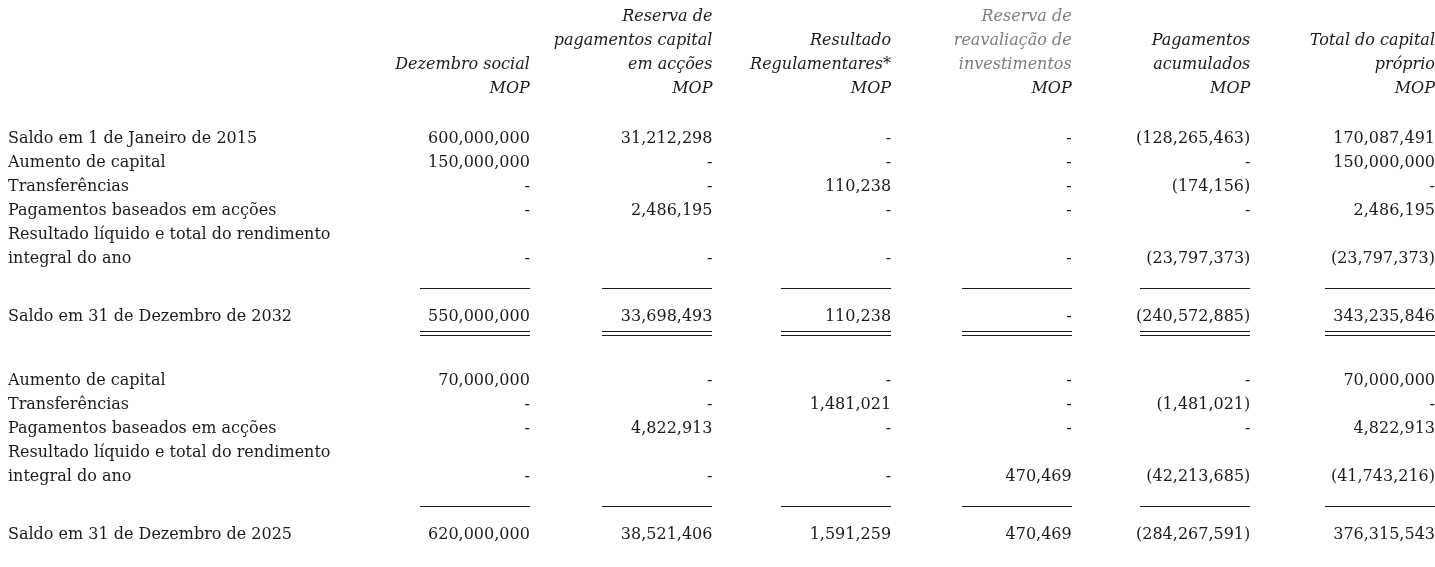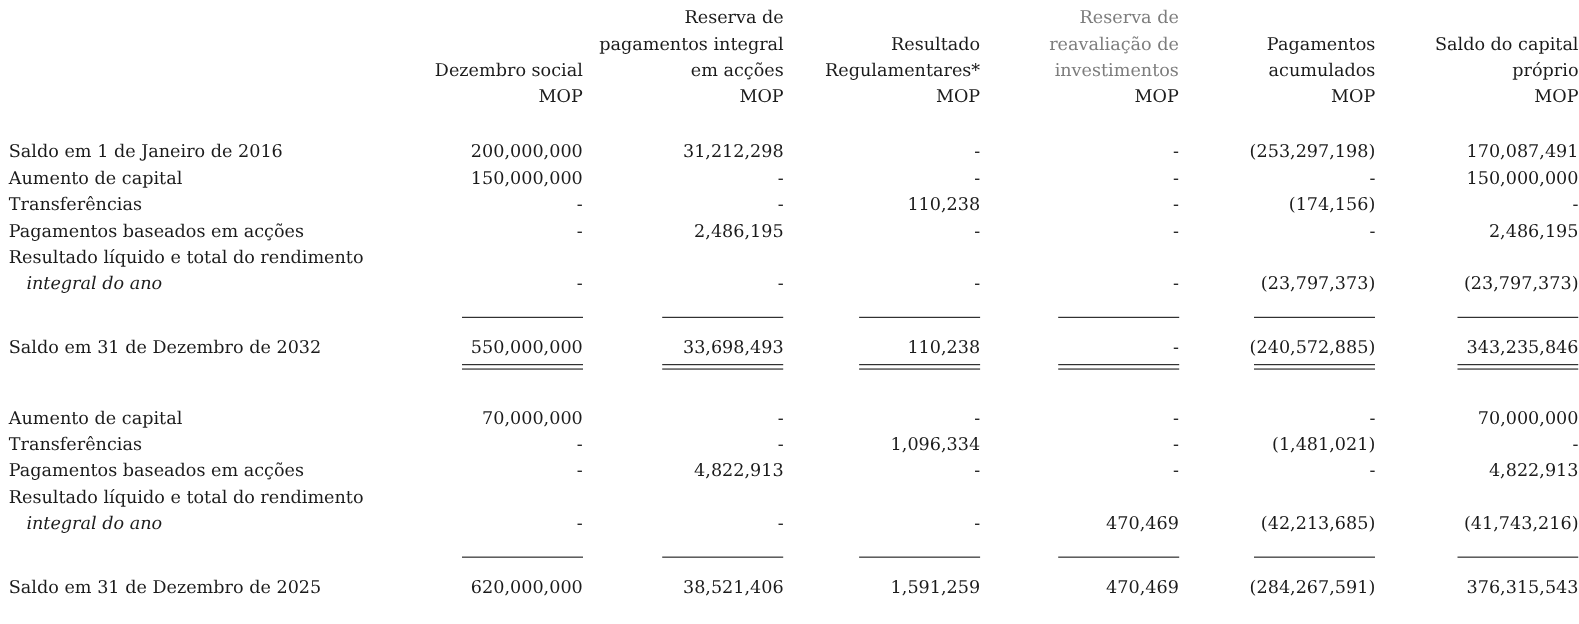--- a/index.html
+++ b/index.html
@@ -23,22 +23,22 @@
   td, th {
     padding: 0;
     margin: 0;
     font-weight: normal;
     vertical-align: bottom;
     line-height: 24px;
     overflow: visible;
   }
   th.num, td.num { text-align: right; white-space: nowrap; }
   td.lbl { text-align: left; padding-left: 8px; white-space: nowrap; }
-  td.lbl.indent { padding-left: 24px; font-style: italic; }
-  thead th { padding-top: 4px; }
+  td.lbl.indent { padding-left: 8px; }
+  thead th { padding-top: 4px; font-style: italic; }
   .hline { white-space: nowrap; }
   .unit { white-space: nowrap; }
   .muted { color: #7d7d7d; }
   tr.datarow td { height: 24px; }
   tr.rulerow td { height: 26px; vertical-align: middle; }
   tr.totalrow td { height: 32px; }
   tr.dblrow td { height: 20px; vertical-align: top; }
   tr.gaprow td { height: 20px; }
   .rule {
     width: 110px;
@@ -71,58 +71,58 @@
   </colgroup>
   <thead>
     <tr id="header-row">
         <th class="lbl"></th>
         <th class="num">
           <div class="hline">Dezembro social</div>
           <div class="unit">MOP</div>
         </th>
         <th class="num">
           <div class="hline">Reserva de</div>
-          <div class="hline">pagamentos integral</div>
+          <div class="hline">pagamentos capital</div>
           <div class="hline">em acções</div>
           <div class="unit">MOP</div>
         </th>
         <th class="num">
           <div class="hline">Resultado</div>
           <div class="hline">Regulamentares*</div>
           <div class="unit">MOP</div>
         </th>
         <th class="num muted-col">
           <div class="hline muted">Reserva de</div>
           <div class="hline muted">reavaliação de</div>
           <div class="hline muted">investimentos</div>
           <div class="unit">MOP</div>
         </th>
         <th class="num">
           <div class="hline">Pagamentos</div>
           <div class="hline">acumulados</div>
           <div class="unit">MOP</div>
         </th>
         <th class="num">
-          <div class="hline">Saldo do capital</div>
+          <div class="hline">Total do capital</div>
           <div class="hline">próprio</div>
           <div class="unit">MOP</div>
         </th>
       </tr>
   </thead>
   <tbody id="table-body">
       <tr class="gaprow">
         <td colspan="7" style="height: 26px;"></td>
       </tr>
       <tr class="datarow">
-        <td class="lbl">Saldo em 1 de Janeiro de 2016</td>
-        <td class="num">200,000,000</td>
+        <td class="lbl">Saldo em 1 de Janeiro de 2015</td>
+        <td class="num">600,000,000</td>
         <td class="num">31,212,298</td>
         <td class="num">-</td>
         <td class="num">-</td>
-        <td class="num">(253,297,198)</td>
+        <td class="num">(128,265,463)</td>
         <td class="num">170,087,491</td>
       </tr>
       <tr class="datarow">
         <td class="lbl">Aumento de capital</td>
         <td class="num">150,000,000</td>
         <td class="num">-</td>
         <td class="num">-</td>
         <td class="num">-</td>
         <td class="num">-</td>
         <td class="num">150,000,000</td>
@@ -223,21 +223,21 @@
         <td class="num">-</td>
         <td class="num">-</td>
         <td class="num">-</td>
         <td class="num">-</td>
         <td class="num">70,000,000</td>
       </tr>
       <tr class="datarow">
         <td class="lbl">Transferências</td>
         <td class="num">-</td>
         <td class="num">-</td>
-        <td class="num">1,096,334</td>
+        <td class="num">1,481,021</td>
         <td class="num">-</td>
         <td class="num">(1,481,021)</td>
         <td class="num">-</td>
       </tr>
       <tr class="datarow">
         <td class="lbl">Pagamentos baseados em acções</td>
         <td class="num">-</td>
         <td class="num">4,822,913</td>
         <td class="num">-</td>
         <td class="num">-</td>

